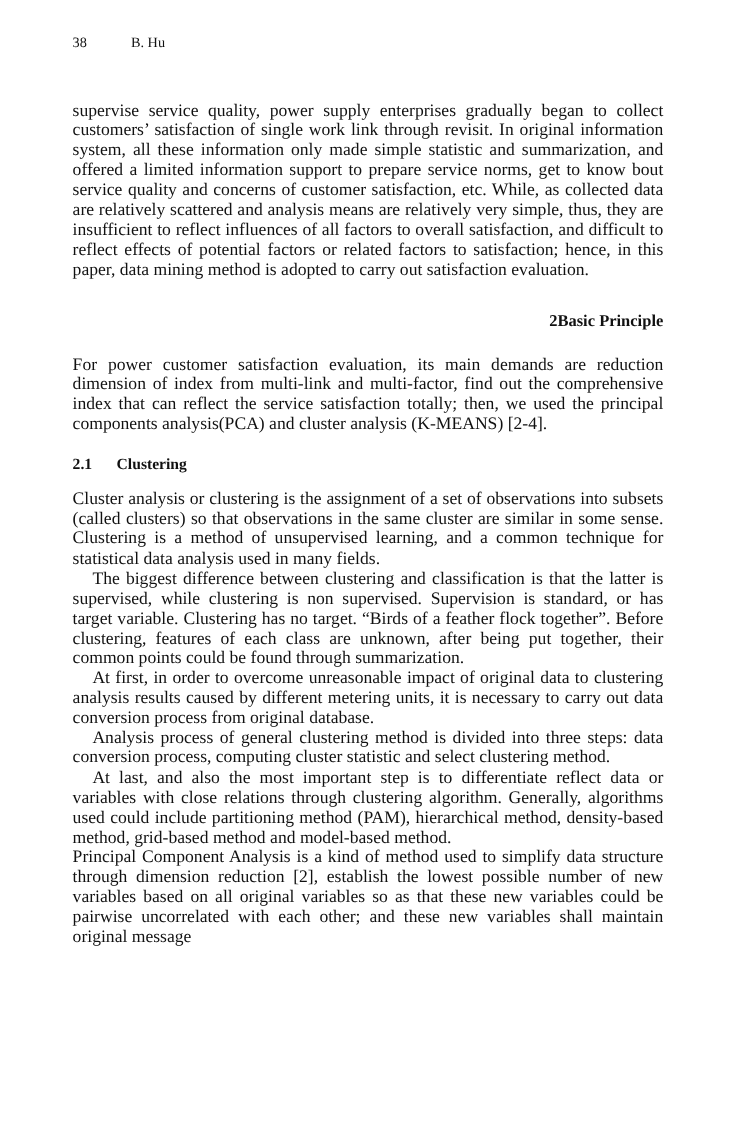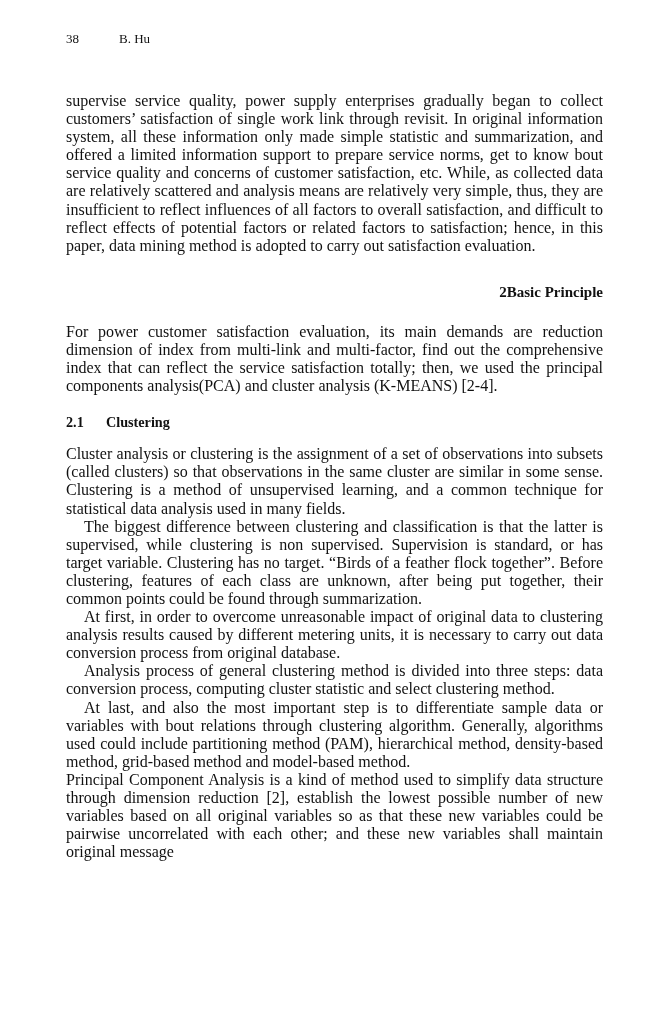--- a/index.html
+++ b/index.html
@@ -45,16 +45,16 @@
   </h2>
   <p>For power customer satisfaction evaluation, its main demands are reduction dimension of index from multi-link and multi-factor, find out the comprehensive index that can reflect the service satisfaction totally; then, we used the  principal components analysis(PCA) and cluster analysis (K-MEANS) [2-4].</p>
 
   <h3>
     <span class="num">2.1</span><span>Clustering</span>
   </h3>
   <p>Cluster analysis or clustering is the assignment of a set of observations into subsets (called clusters) so that observations in the same cluster are similar in some sense. Clustering is a method of unsupervised learning, and a common technique for statistical data analysis used in many fields.</p>
   <p class="indent">The biggest difference between clustering and classification is that the latter is supervised, while clustering is non supervised. Supervision is standard, or has target variable. Clustering has no target. “Birds of a feather flock together”. Before clustering, features of each class are unknown, after being put together, their common points could be found through summarization.</p>
   <p class="indent">At first, in order to overcome unreasonable impact of original data to clustering analysis results caused by different metering units, it is necessary to carry out data conversion process from original database.</p>
   <p class="indent">Analysis process of general clustering method is divided into three steps: data conversion process, computing cluster statistic and select clustering method.</p>
-  <p class="indent">At last, and also the most important step is to differentiate sample data or variables with bout relations through clustering algorithm. Generally, algorithms used could include partitioning method (PAM), hierarchical method, density-based method, grid-based method and model-based method.</p>
+  <p class="indent">At last, and also the most important step is to differentiate reflect data or variables with close relations through clustering algorithm. Generally, algorithms used could include partitioning method (PAM), hierarchical method, density-based method, grid-based method and model-based method.</p>
 
   <p>Principal Component Analysis is a kind of method used to simplify data structure through dimension reduction [2], establish the lowest possible number of new variables based on all original variables so as that these new variables could be pairwise uncorrelated with each other; and these new variables shall maintain original message</p>
 </div>
 
 </body></html>

